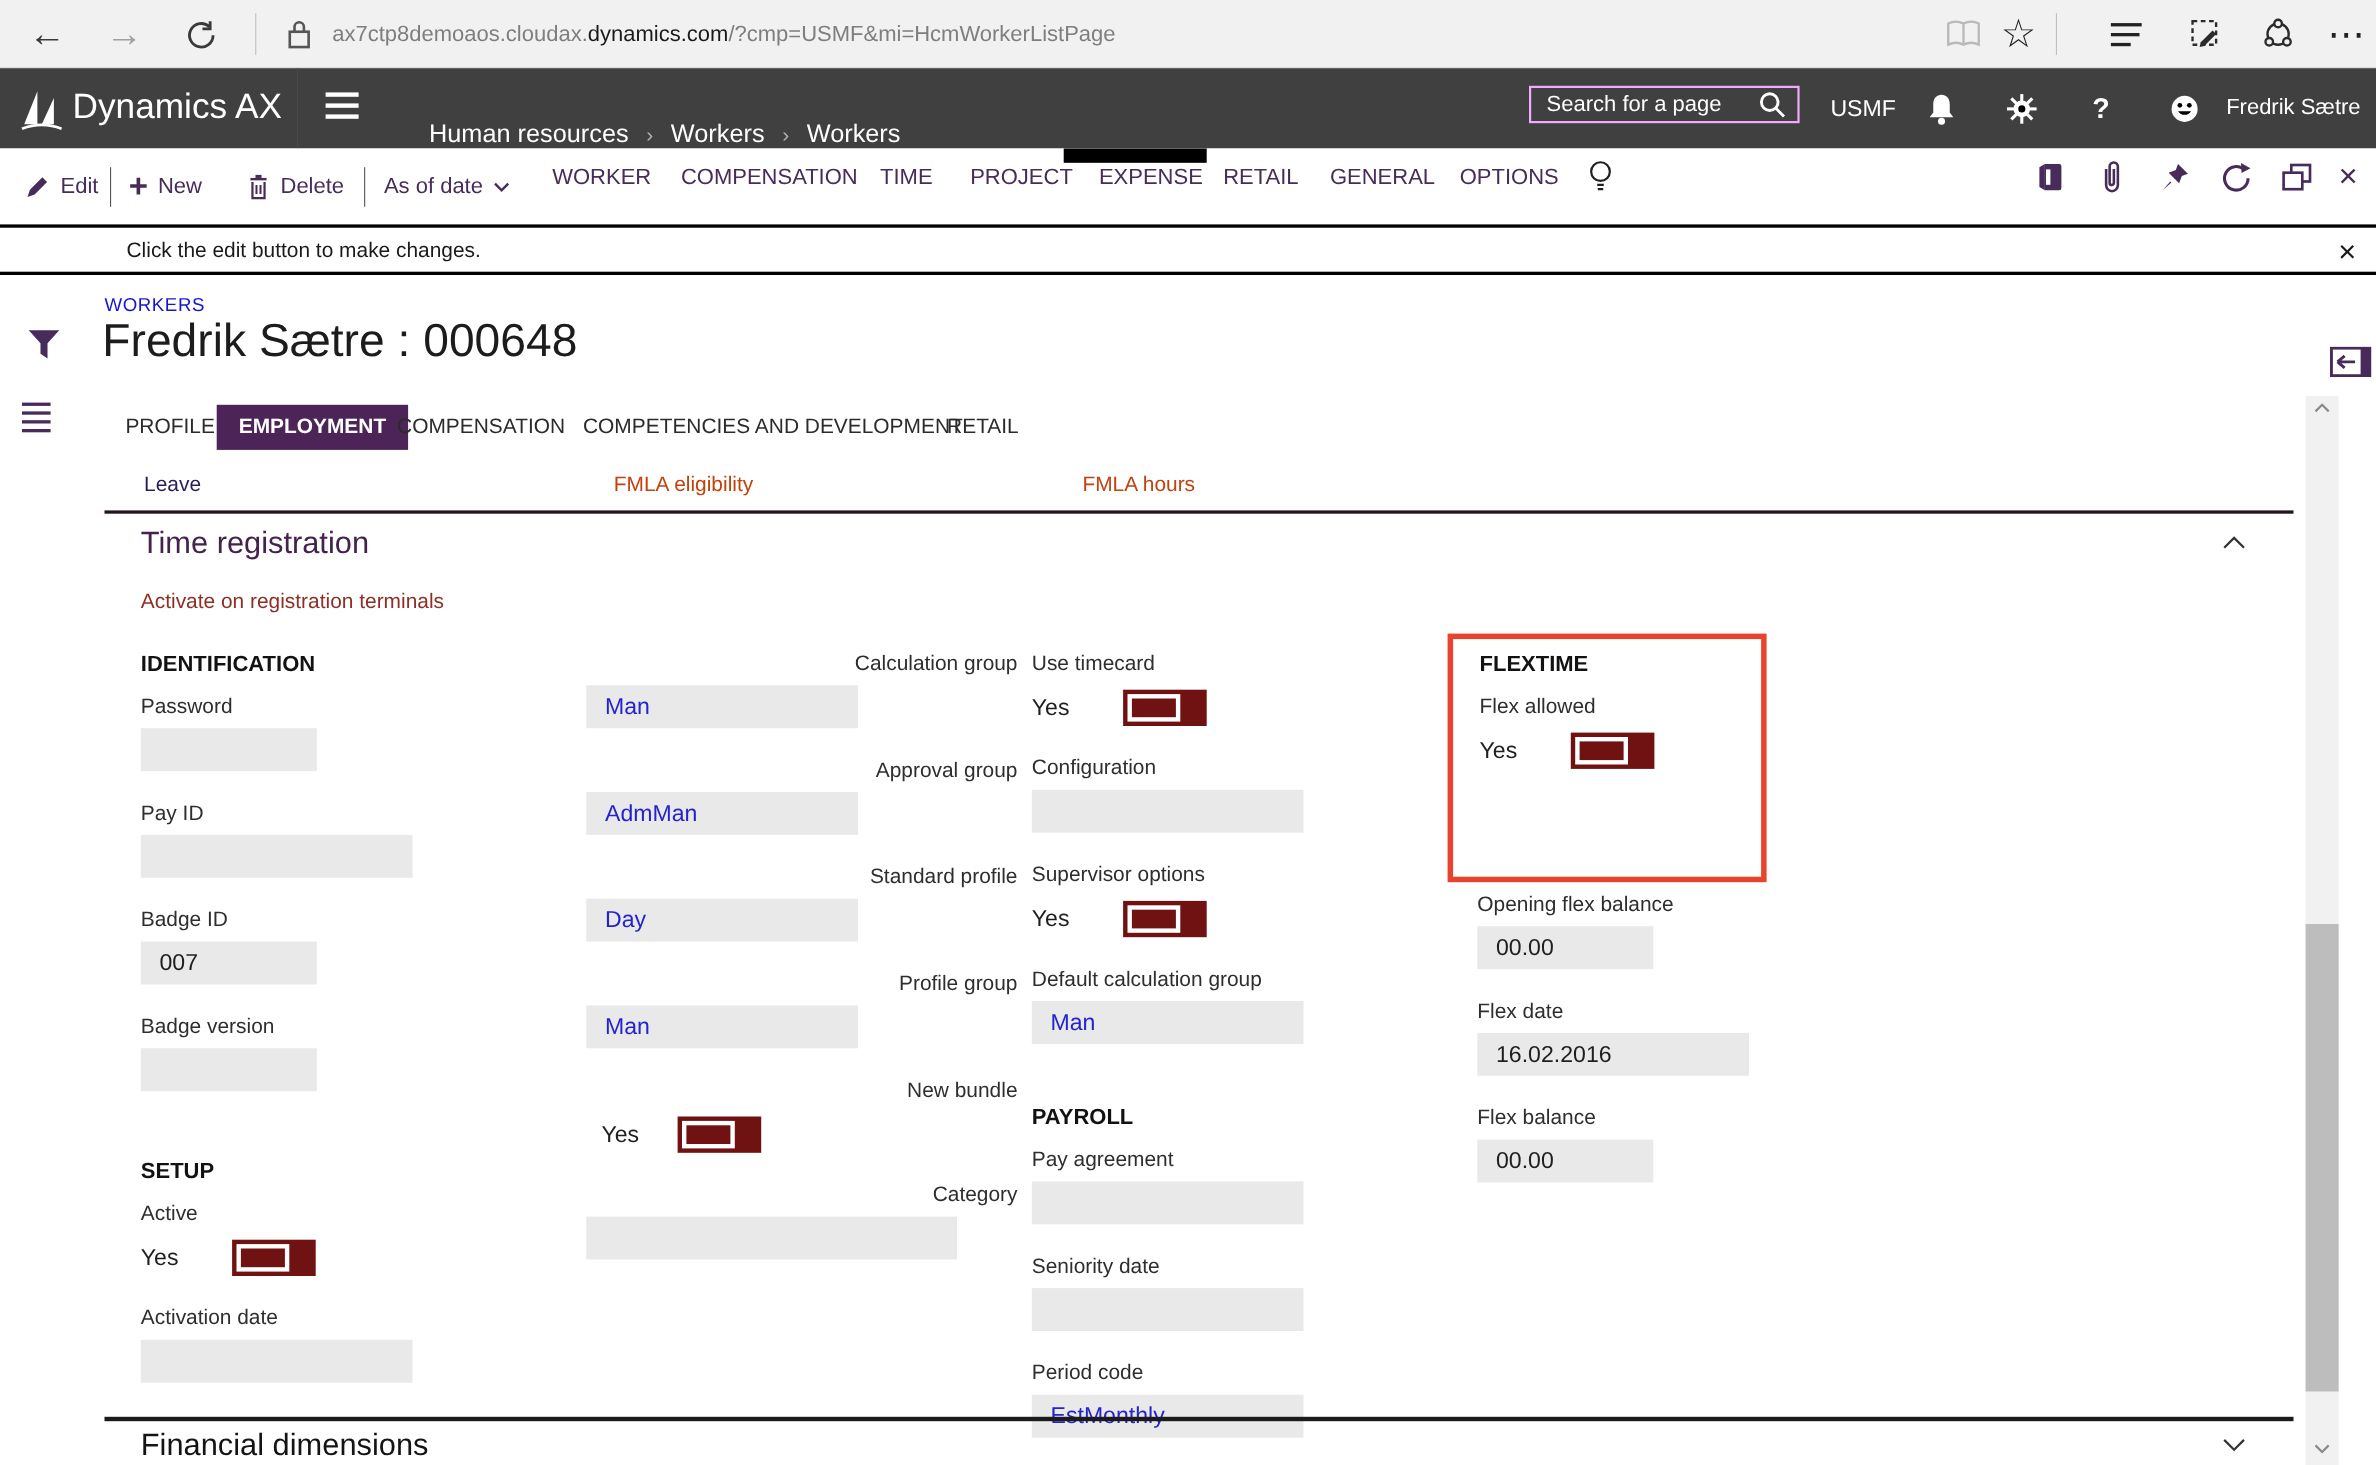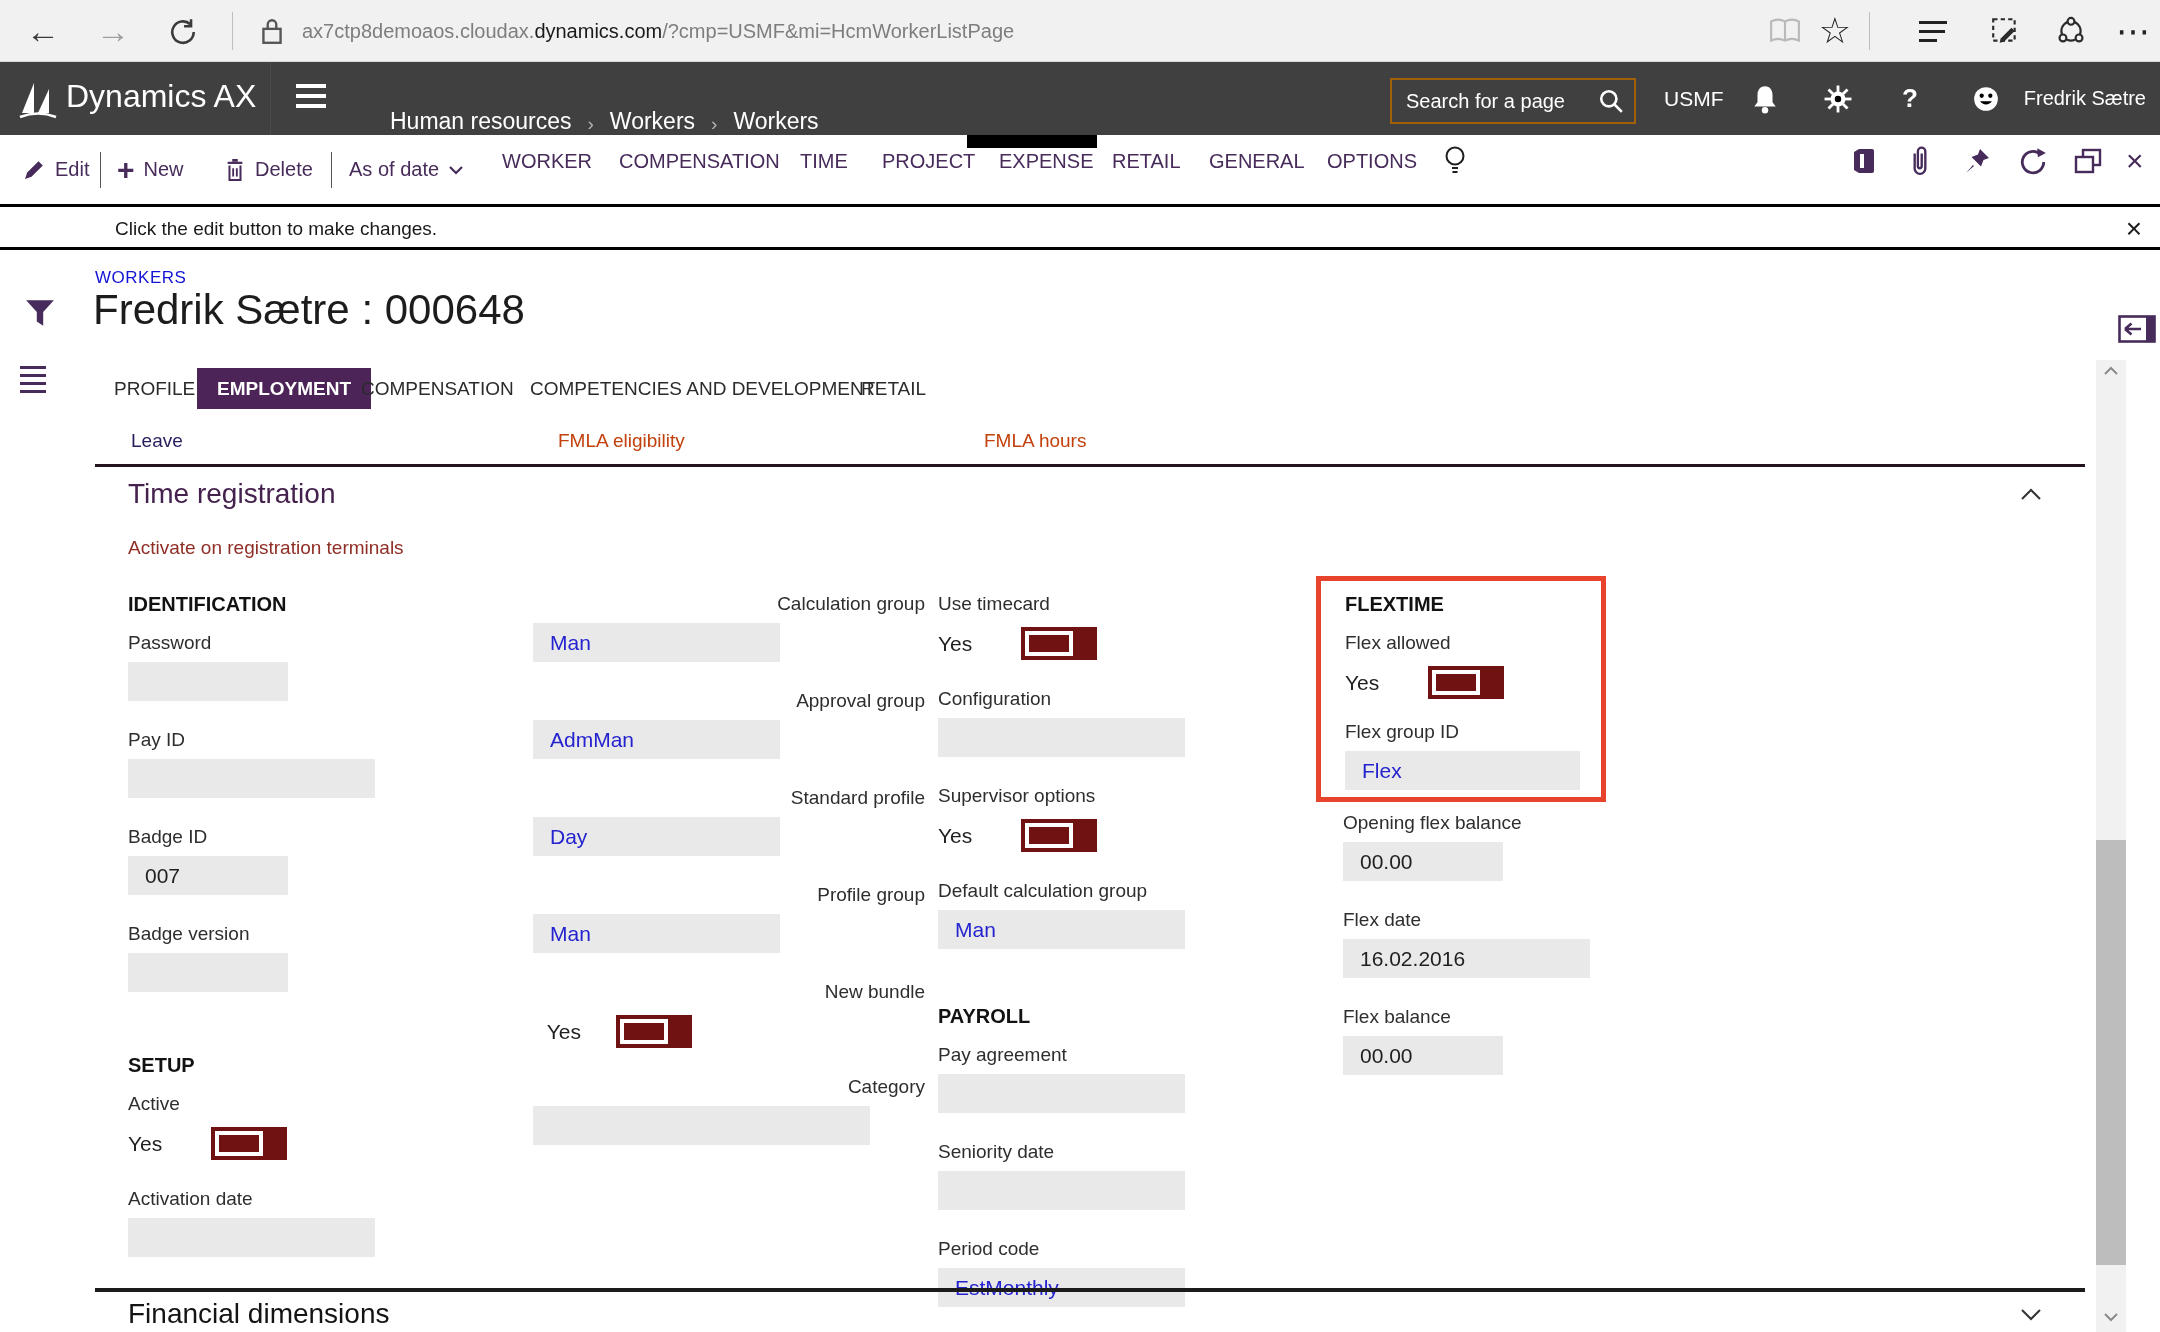--- a/index.html
+++ b/index.html
@@ -17,21 +17,21 @@
   
   .ax-header { position:absolute; top:62px; left:0; width:2160px; height:73px; background:#404040; color:#fff; }
   .ax-logo { position:absolute; left:16px; top:13px; }
   .ax-appname { position:absolute; left:66px; top:16px; font-size:32px; font-weight:400; color:#fff; }
   .hd-divider { position:absolute; left:270px; top:0; width:1px; height:73px; background:#4a4a4a; }
   .hamburger { position:absolute; left:296px; top:22px; width:30px; }
   .hamburger div { height:4px; background:#fff; margin-bottom:6px; }
   .breadcrumb { position:absolute; left:390px; top:0; height:73px; display:flex; align-items:flex-end; font-size:23px; gap:16px; }
   .crumb { color:#fff; }
   .crumb-sep { color:#b5b5b5; font-size:19px; }
-  .search-box { position:absolute; left:1390px; top:16px; width:246px; height:46px; border:2px solid #a16207; display:flex; align-items:center; padding:0 10px 0 14px; }
+  .search-box { position:absolute; left:1390px; top:16px; width:246px; height:34px; border:2px solid #f0abfc; display:flex; align-items:center; padding:0 10px 0 14px; }
   .search-ph { color:#fff; font-size:20px; flex:1; }
   .hd-right-item { position:absolute; top:0; height:73px; display:flex; align-items:center; color:#fff; }
   .company { left:1664px; font-size:21px; }
   .help-q { font-size:26px; font-weight:bold; }
   .user-name { right:14px; font-size:20px; }
 
   
   .action-pane { position:absolute; top:135px; left:0; width:2160px; height:72px; background:#fff; border-bottom:3px solid #000; }
   .ap-item { position:absolute; top:0; height:69px; display:flex; align-items:center; gap:9px; color:#472b5a; font-size:20px; }
   .ap-tab { position:absolute; top:0; height:52px; display:flex; align-items:center; color:#472b5a; font-size:20px; }
@@ -476,26 +476,20 @@
   <div class="group-title" style="margin-top:0;">FLEXTIME</div>
   <div class="field" style="margin-bottom:22px;">
     <div class="field-label">Flex allowed</div>
     <div class="toggle-row">
       <span class="toggle-text">Yes</span>
       <span class="toggle">
           <span class="toggle-inner"></span>
         </span>
     </div>
   </div>
-  <div class="field">
-    <div class="field-label">Flex group ID</div>
-    <div class="input" style="width:235px;">
-        <span class="value-link">Flex</span>
-      </div>
-  </div>
 </div>
 <div class="col4b">
   <div class="field">
     <div class="field-label">Opening flex balance</div>
     <div class="input w-s">
         <span class="value-dark">00.00</span>
       </div>
   </div>
   <div class="field">
     <div class="field-label">Flex date</div>

